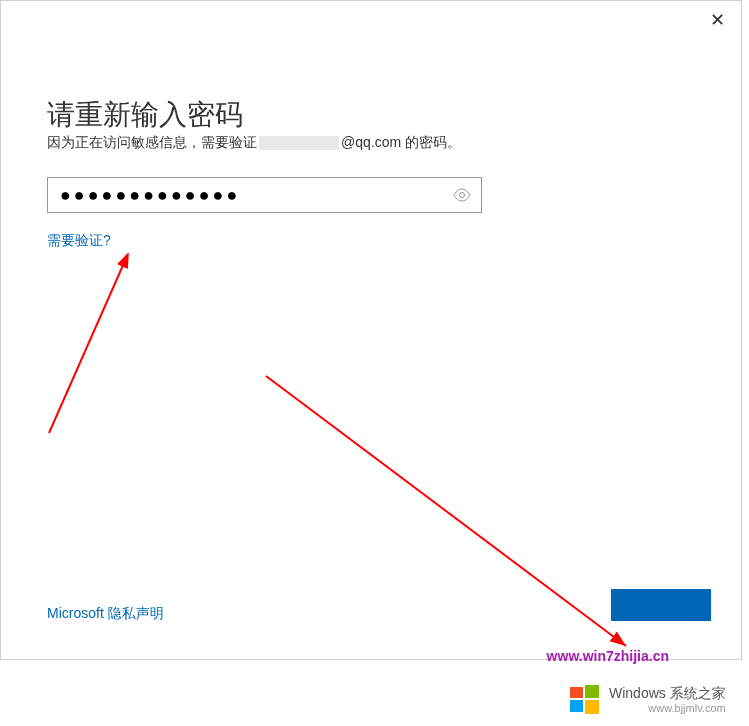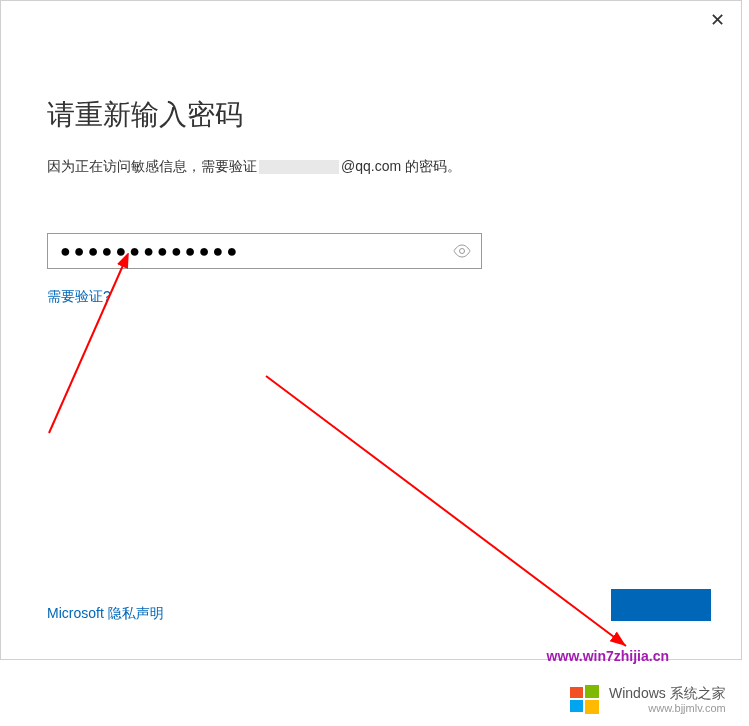--- a/index.html
+++ b/index.html
@@ -34,26 +34,25 @@
       font-family: Arial, sans-serif;
       line-height: 1;
     }
     .content {
       padding: 95px 46px 0 46px;
     }
     .title {
       font-size: 28px;
       font-weight: normal;
       color: #333;
-      margin-bottom: 24px;
     }
     .subtitle {
       font-size: 14px;
       color: #333;
-      margin-bottom: 57px;
+      margin-bottom: 25px;
     }
     .redacted {
       display: inline-block;
       width: 80px;
       height: 14px;
       background: #e8e8e8;
       vertical-align: middle;
       margin: 0 2px;
     }
     .password-field {

